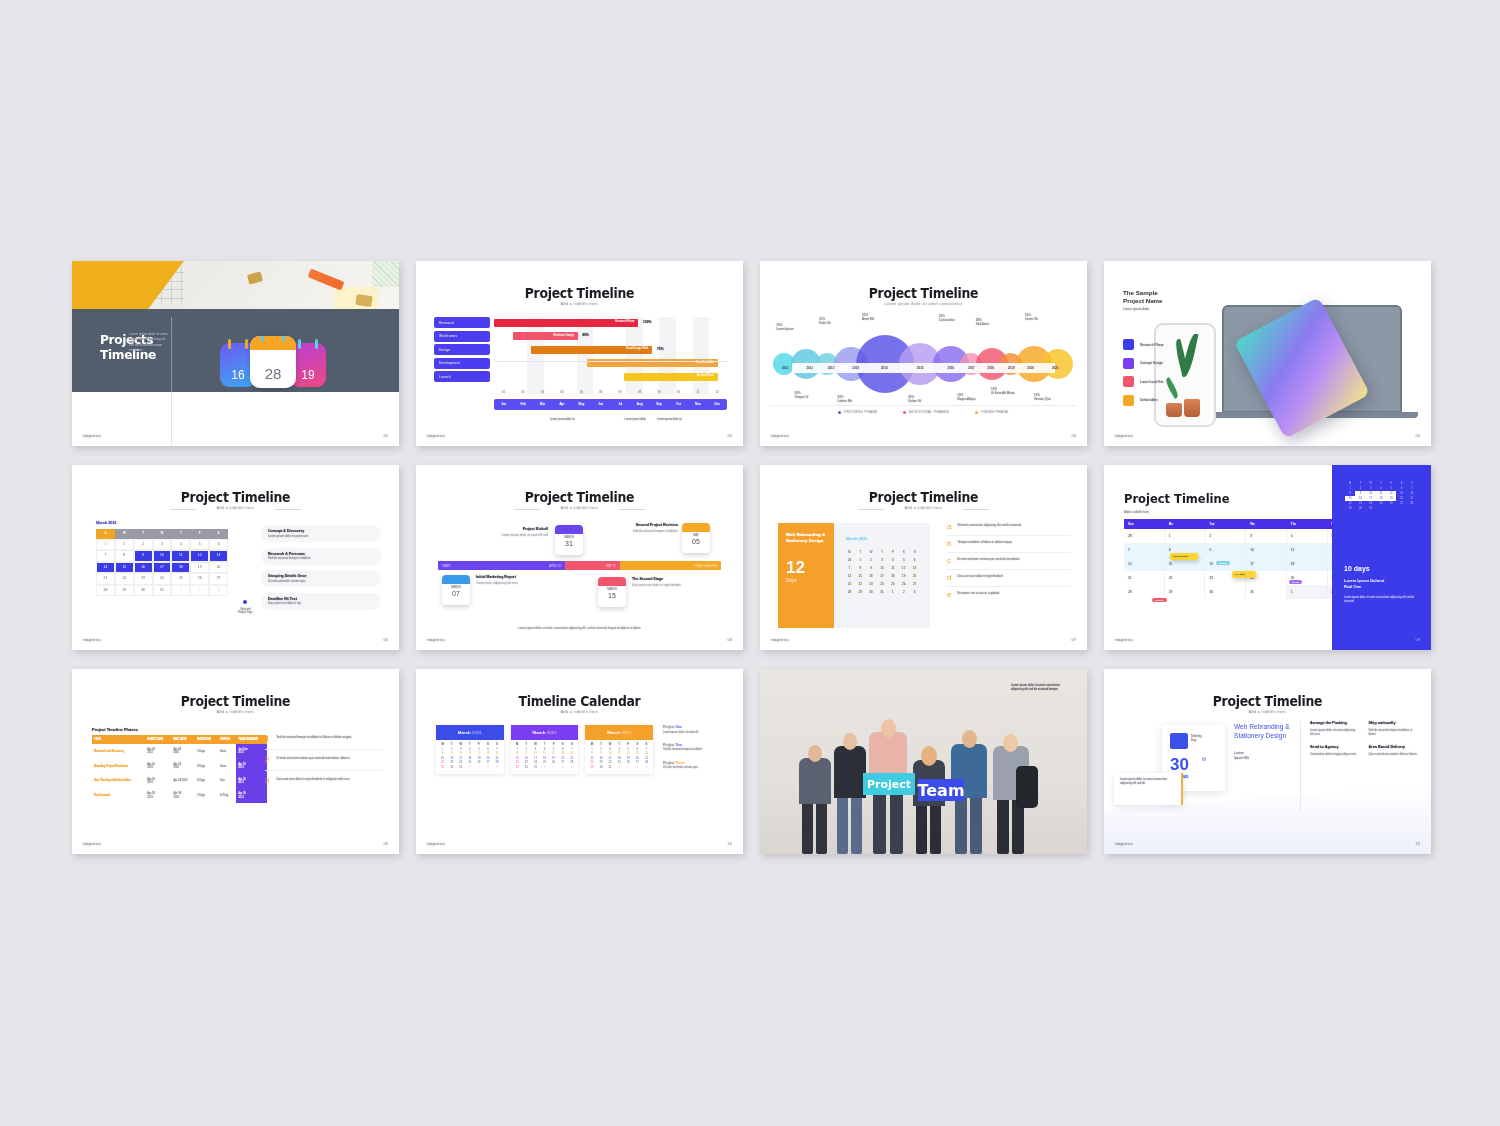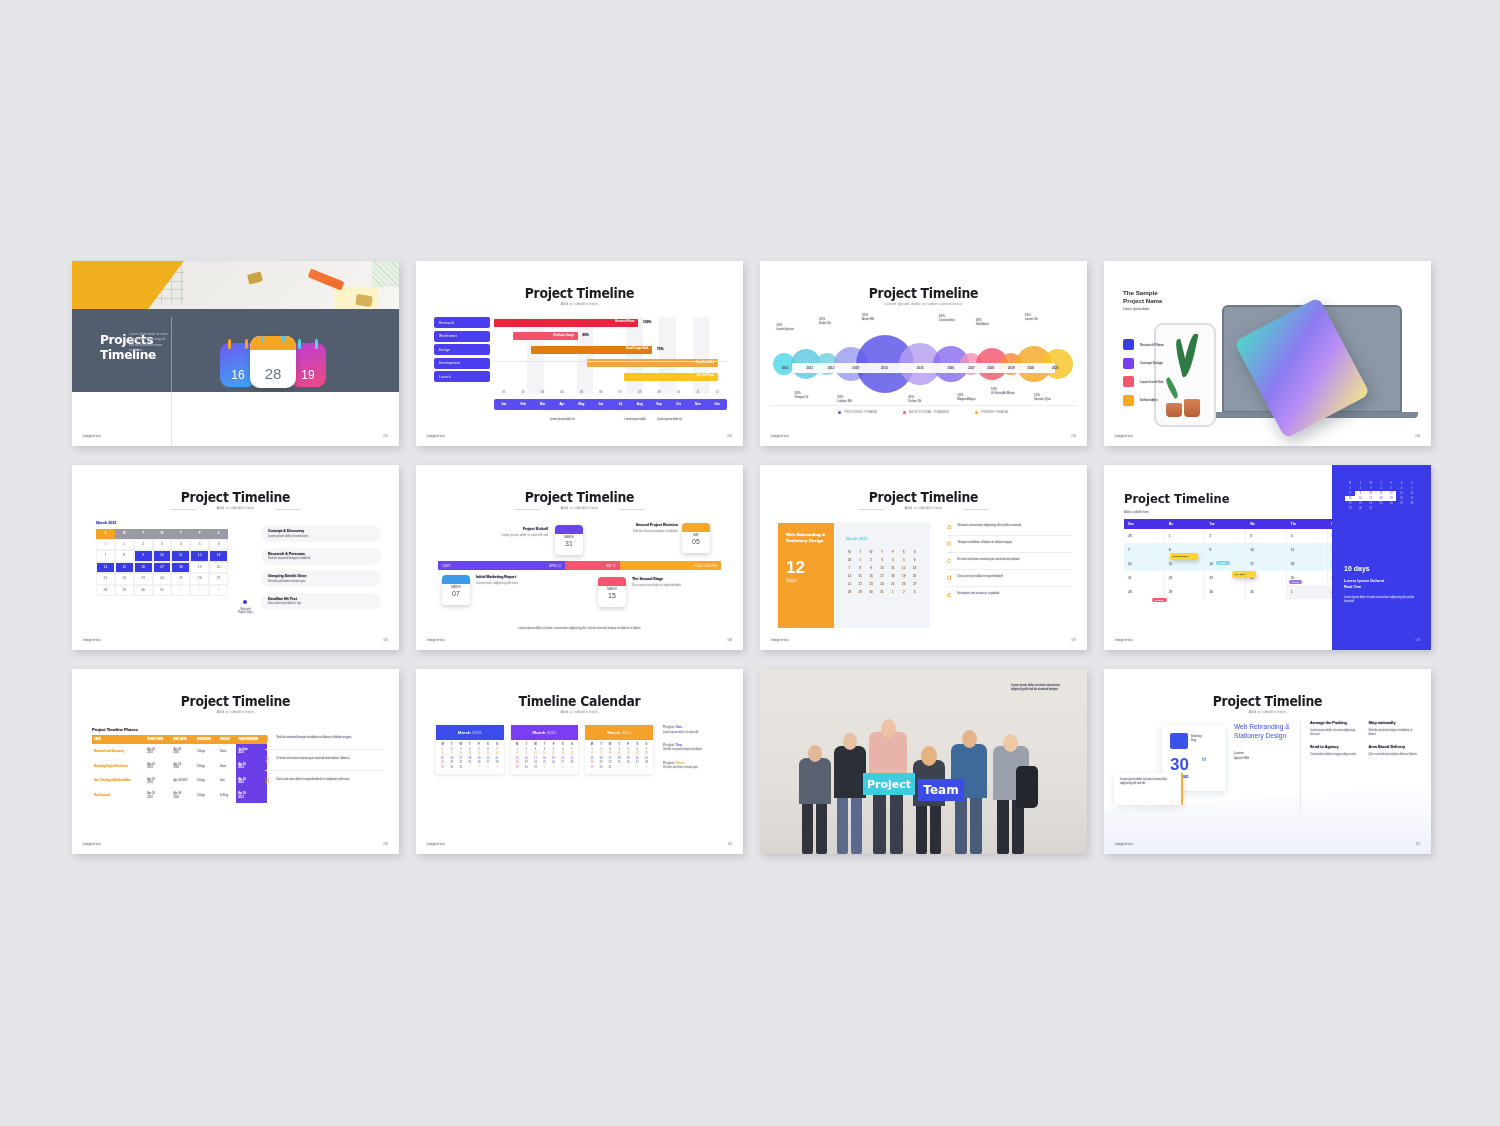--- a/index.html
+++ b/index.html
@@ -1219,21 +1219,21 @@
       </div>
 
       <div class="person" style="left:232px;width:38px;height:132px">
         <div class="p-legs" style="left:5px;width:12px;height:60px;background:#2b2e36"></div>
         <div class="p-legs" style="left:20px;width:12px;height:60px;background:#2b2e36"></div>
         <div class="p-body" style="left:1px;bottom:54px;width:36px;height:54px;background:#9aa0ac"></div>
         <div class="p-head" style="left:11px;bottom:102px;width:15px;height:18px;background:#edc9a6"></div>
         <div style="position:absolute;left:24px;bottom:46px;width:22px;height:42px;background:#23262c;border-radius:5px"></div>
       </div>
       <div class="s11-lab" style="left:103px;top:104px;width:52px;height:22px;background:#3fcbe0;font-size:11px">Project</div>
-      <div class="s11-lab" style="left:158px;top:110px;width:46px;height:22px;background:#3b4ce8;font-size:12px">Team</div>
+      <div class="s11-lab" style="left:158px;top:110px;width:46px;height:22px;background:#3b4ce8;font-size:16px">Team</div>
       <div class="s11-txt blur">Lorem ipsum dolor sit amet consectetur adipiscing elit sed do eiusmod tempor</div>
     </div>
   </div>
 
   <div class="slide">
     <div class="s12-wash"></div>
     <div class="s-title">Project Timeline</div>
     <div class="s-sub blur">Add a subtitle here</div>
 
     <div class="s12-card">

